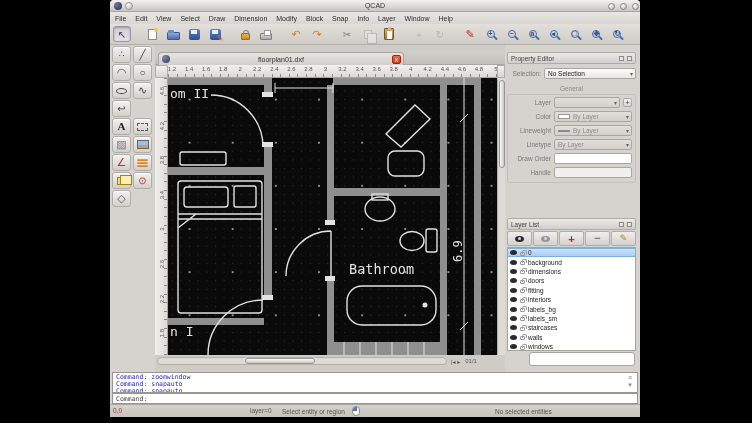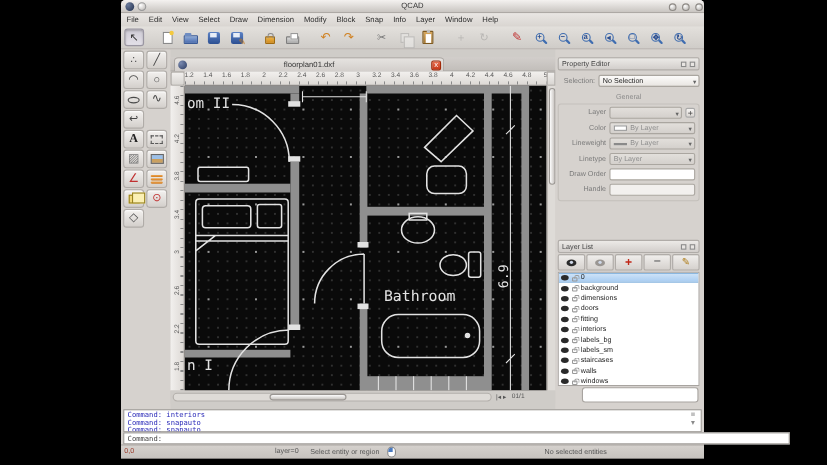--- a/index.html
+++ b/index.html
@@ -183,21 +183,21 @@
   .lname { font-size:6.5px; color:#222; }
   #layer-filter { position:absolute; left:22px; top:134px; width:106px; height:14px;
                   background:#fff; border:1px solid #a8a4a0; border-radius:3px; }
 
   
   #cmd-history { position:absolute; left:2px; top:372px; width:526px; height:21px; background:#fff;
                  border:1px solid #9a9692; font-family:"DejaVu Sans Mono", monospace;
                  font-size:6.5px; color:#2a2ab8; line-height:7px; padding:1px 14px 0 3px; overflow:hidden; }
   #cmd-icons { position:absolute; right:2px; top:1px; width:10px; text-align:center; color:#8a8a8a;
                font-size:7px; line-height:7px; font-family:"Liberation Sans", sans-serif; }
-  #cmd-prompt { position:absolute; left:2px; top:393px; width:606px; height:11px; background:#fff;
+  #cmd-prompt { position:absolute; left:2px; top:393px; width:526px; height:11px; background:#fff;
                 border:1px solid #9a9692; font-family:"DejaVu Sans Mono", monospace;
                 font-size:6.5px; color:#444; padding:1px 0 0 3px; }
 
   
   #statusbar { position:absolute; left:0; top:404px; width:100%; height:13px;
                background:linear-gradient(#d5d1cd,#c6c2be); border-top:1px solid #a9a5a1; font-size:6.5px; }
   #st-coords { position:absolute; left:3px; top:2px; color:#9a3a2a; }
   #st-layer { position:absolute; left:140px; top:2px; color:#555; }
   #st-hint { position:absolute; left:172px; top:3px; color:#555; }
   #mouse-ico { position:absolute; left:242px; top:1px; width:8px; height:10px; background:#fdfdfd;
@@ -645,21 +645,21 @@
             <span class="lock"></span>
             <span class="lname">windows</span>
           </div>
         </div>
       <div id="layer-filter"></div>
     </div>
   </div>
 
   <div id="cmd-history">
     <div id="cmd-lines">
-        <div>Command: interiors</div>
+        <div>Command: zoomwindow</div>
         <div>Command: snapauto</div>
         <div>Command: snapauto</div>
       </div>
     <div id="cmd-icons">≡<br>▾</div>
   </div>
   <div id="cmd-prompt">Command:</div>
 
   <div id="statusbar">
     <span id="st-coords">0,0</span>
     <span id="st-layer">layer=0</span>

